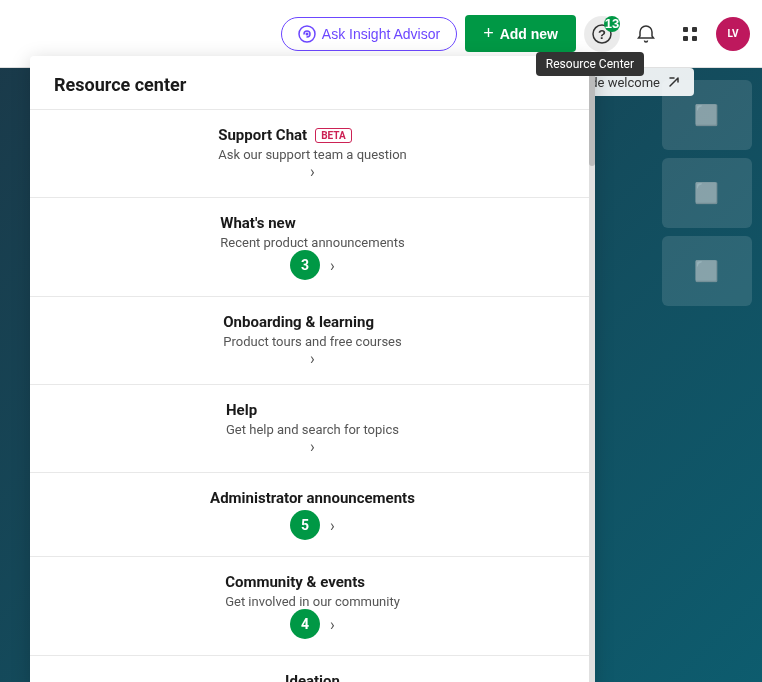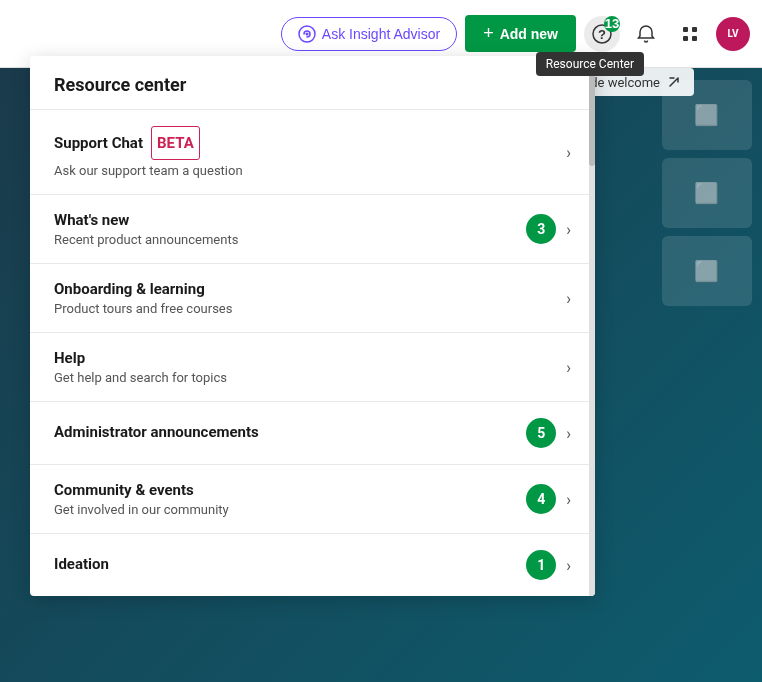--- a/index.html
+++ b/index.html
@@ -135,42 +135,43 @@
       max-height: 580px;
     }
 
     .panel-item {
       display: flex;
       align-items: center;
       padding: 16px 24px;
       border-top: 1px solid #e8e8e8;
       cursor: pointer;
       position: relative;
+      flex-direction: column;
     }
 
     .panel-item-content {
       flex: 1;
     }
 
     .panel-item-title {
       font-size: 15px;
       font-weight: 700;
       color: #1a1a1a;
       display: flex;
       align-items: center;
       gap: 8px;
       margin-bottom: 3px;
     }
 
     .beta-badge {
       border: 1.5px solid #cc2255;
       color: #cc2255;
-      font-size: 15px;
-      font-weight: 700;
-      padding: 7px 5px;
+      font-size: 10px;
+      font-weight: 700;
+      padding: 1px 5px;
       border-radius: 3px;
     }
 
     .panel-item-desc {
       font-size: 13px;
       color: #555;
     }
 
     .panel-item-right {
       display: flex;

